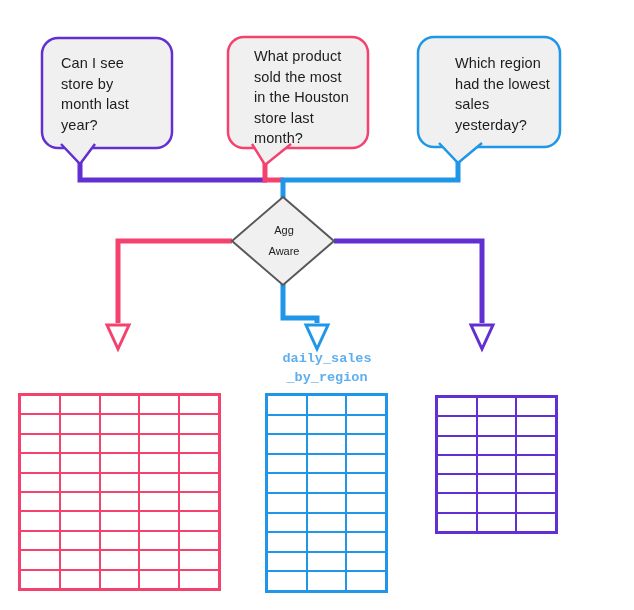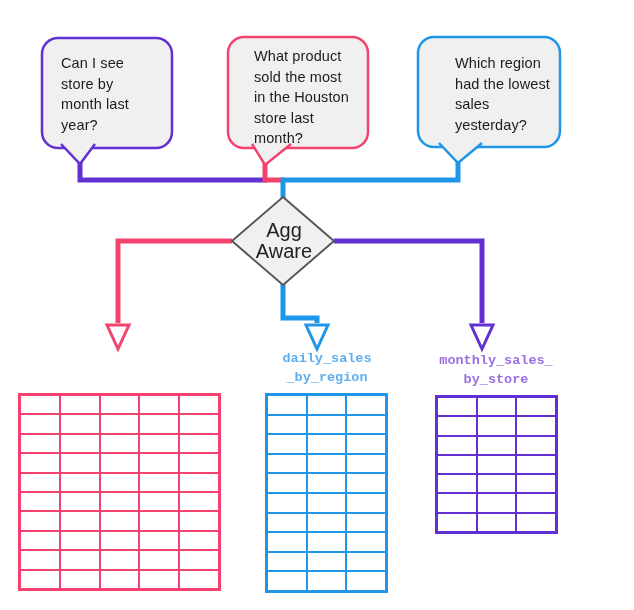--- a/index.html
+++ b/index.html
@@ -7,21 +7,21 @@
     position:relative;width:634px;height:610px;background:#ffffff;overflow:hidden;
     font-family:"Liberation Sans","DejaVu Sans",sans-serif;
   }
   .stage svg{position:absolute;left:0;top:0;}
   .bubble-text{
     position:absolute;white-space:pre-line;color:#1c1c1c;
     font-size:14.5px;line-height:20.5px;font-weight:400;letter-spacing:0.1px;
   }
   .diamond-label{
     position:absolute;left:234px;top:220px;width:100px;text-align:center;
-    white-space:pre-line;color:#222;font-size:20px;line-height:21px;
+    white-space:pre-line;color:#222;font-size:11px;line-height:21px;
   }
   .table-label{
     position:absolute;white-space:pre-line;text-align:center;
     font-family:"Liberation Mono","DejaVu Sans Mono",monospace;
     font-size:13.5px;line-height:19px;font-weight:700;
   }
   .data-table{
     position:absolute;display:grid;box-sizing:border-box;gap:2px;padding:0;
     border:3px solid #000;
   }
@@ -70,22 +70,20 @@
   <div class="bubble-text" style="left:447px;top:53px;width:115px;margin-left:8px;">Which region
 had the lowest
 sales
 yesterday?</div>
 
   <div class="diamond-label">Agg
 Aware</div>
 
   <div class="table-label" style="left: 256px; top: 349px; width: 142px; color: rgb(95, 175, 239); text-align: center;">daily_sales
 _by_region</div>
-  <div class="table-label" style="left: 425px; top: 351px; width: 142px; color: rgb(155, 111, 224);">monthly_sales_
-by_store</div>
 
   <div class="data-table" style="left: 18px; top: 393px; width: 203px; height: 198px; border-color: rgb(244, 66, 110); background: rgb(244, 66, 110); grid-template-columns: repeat(5, 1fr); grid-template-rows: repeat(10, 1fr);" data-table="0">
       <div class="cell"></div>
       <div class="cell"></div>
       <div class="cell"></div>
       <div class="cell"></div>
       <div class="cell"></div>
       <div class="cell"></div>
       <div class="cell"></div>
       <div class="cell"></div>

